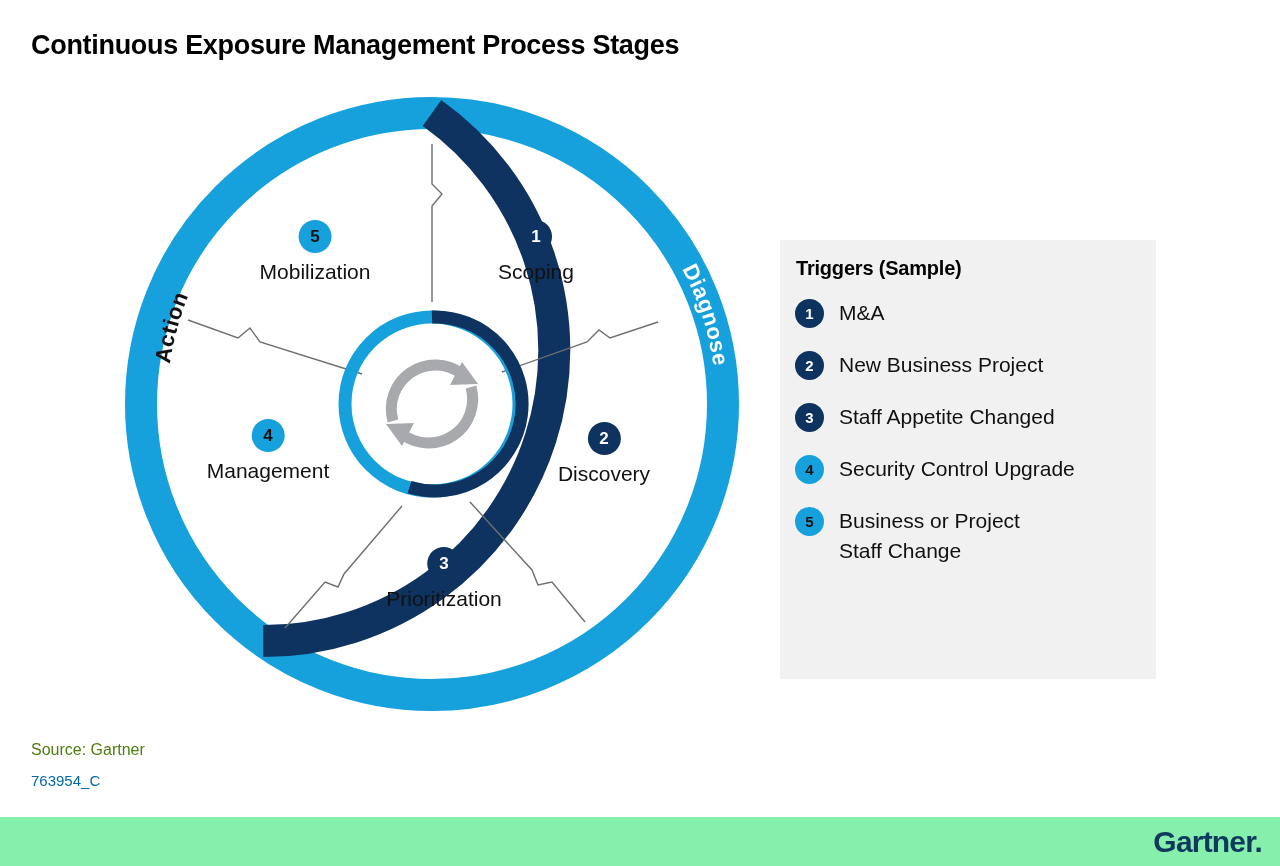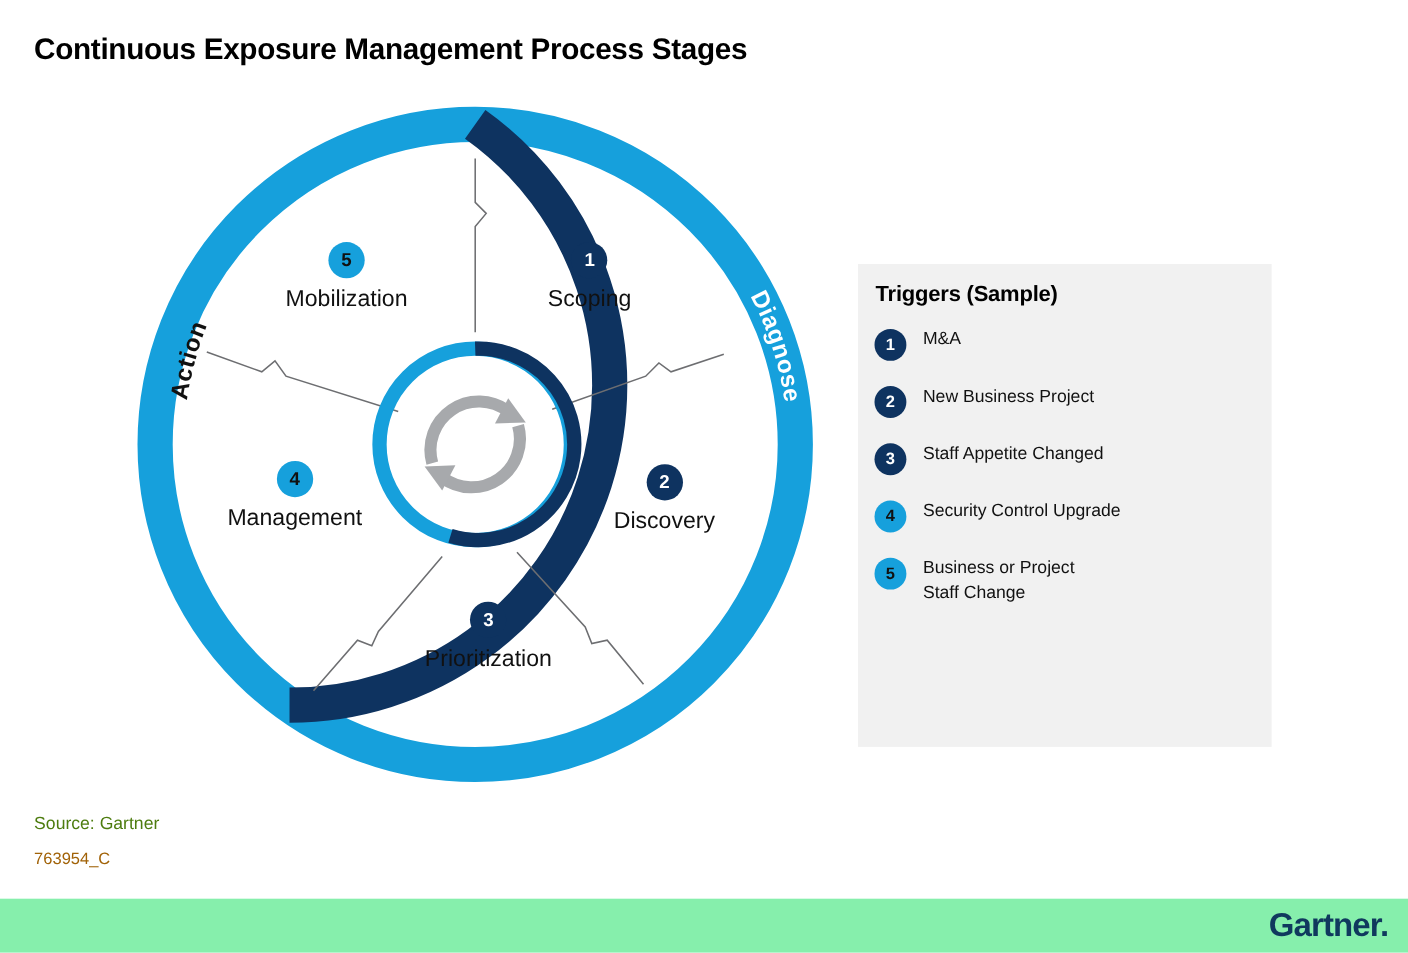--- a/index.html
+++ b/index.html
@@ -101,39 +101,39 @@
     display: flex;
     align-items: center;
     justify-content: center;
     font-size: 15px;
     font-weight: bold;
     line-height: 1;
     margin-top: 1px;
   }
   .legend-text {
     margin-left: 15px;
-    font-size: 16px;
+    font-size: 21px;
     color: #111111;
     line-height: 1.42;
   }
 
   
   #source-block {
     position: absolute;
     left: 31px;
     top: 738px;
   }
   #source-line {
     font-size: 16px;
     color: #4d7c0f;
     line-height: 1.55;
   }
   #source-code {
     font-size: 15px;
-    color: #a16207;
+    color: #0369a1;
     line-height: 1.55;
     margin-top: 6px;
   }
 
   
   #footer-bar {
     position: absolute;
     left: 0;
     top: 817px;
     width: 1280px;

